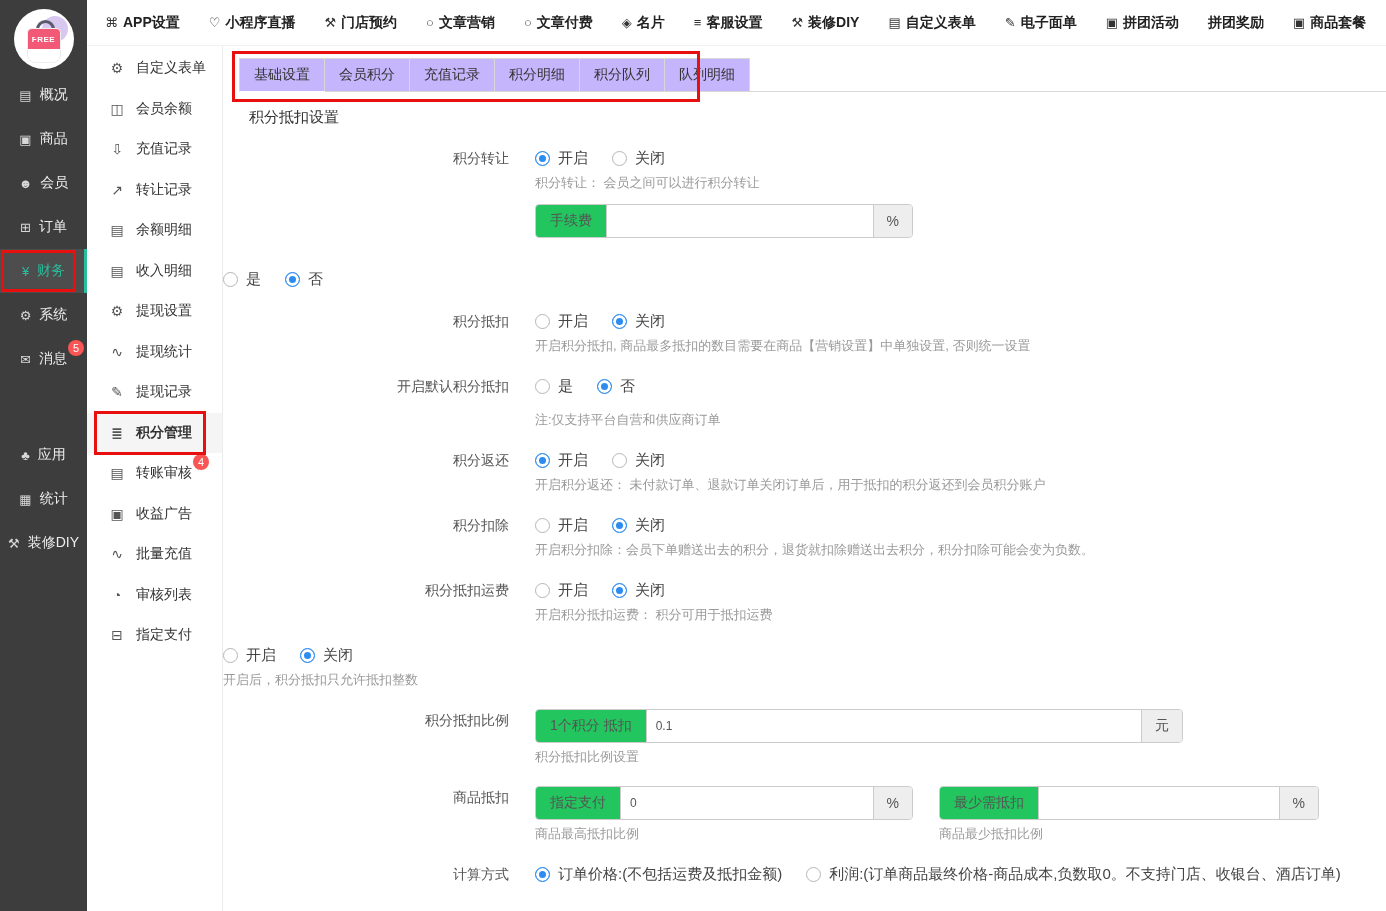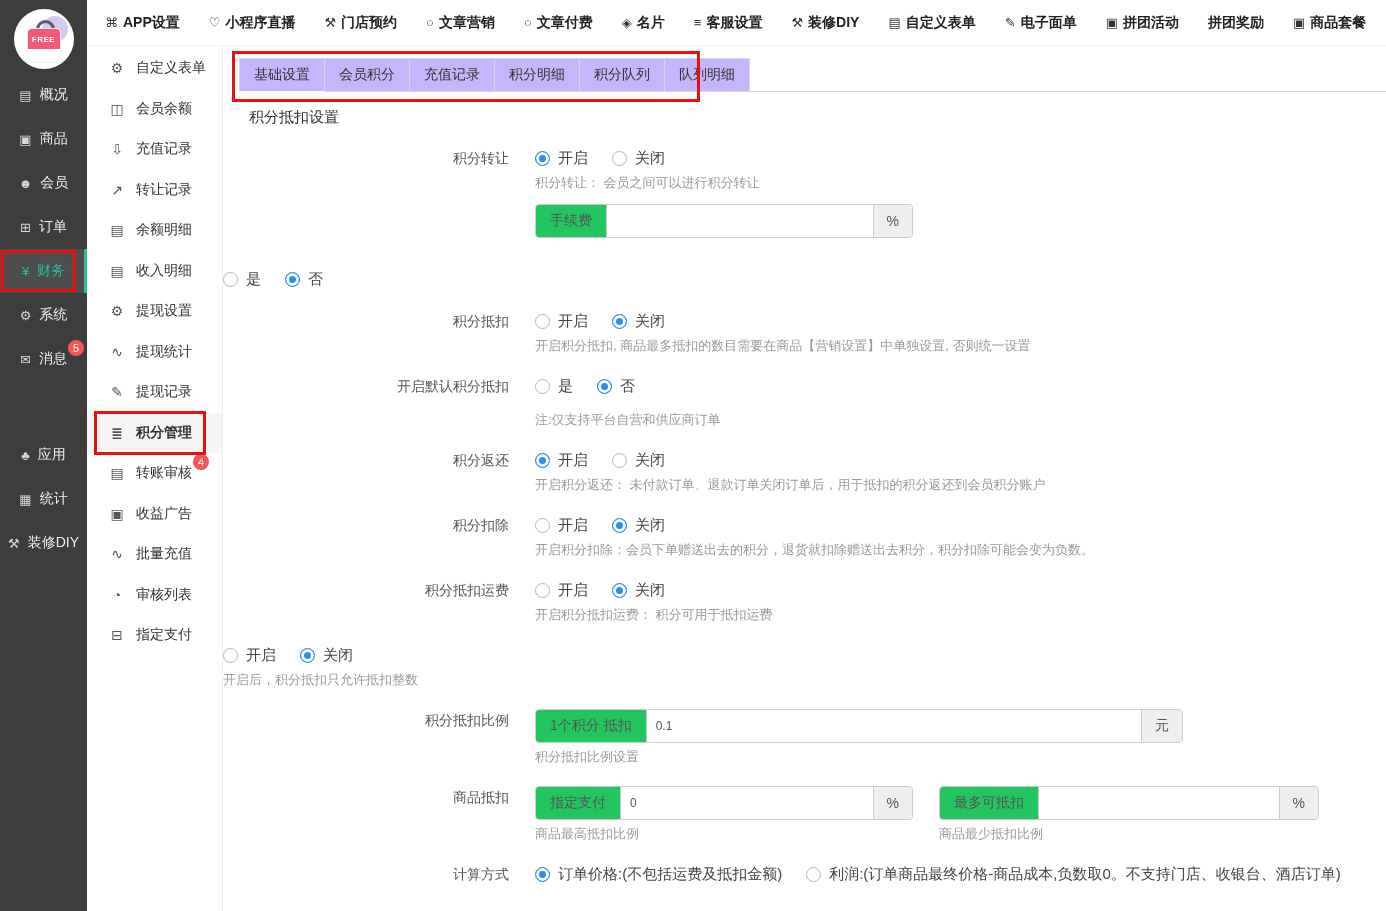--- a/index.html
+++ b/index.html
@@ -452,21 +452,21 @@
       <div class="ig-col">
         <div class="igroup" style="width:378px">
           <span class="ipre">指定支付</span>
           <input class="iinp" value="0" style="">
           <span class="isuf">%</span>
         </div>
         <div class="desc">商品最高抵扣比例</div>
       </div>
       <div class="ig-col">
         <div class="igroup" style="width:380px">
-          <span class="ipre">最多可抵扣</span>
+          <span class="ipre">最少需抵扣</span>
           <input class="iinp" value="" style="">
           <span class="isuf">%</span>
         </div>
         <div class="desc">商品最少抵扣比例</div>
       </div>
                 </div>
               </div>
   </div>
             <div class="frow">
     <div class="flabel">计算方式</div>

